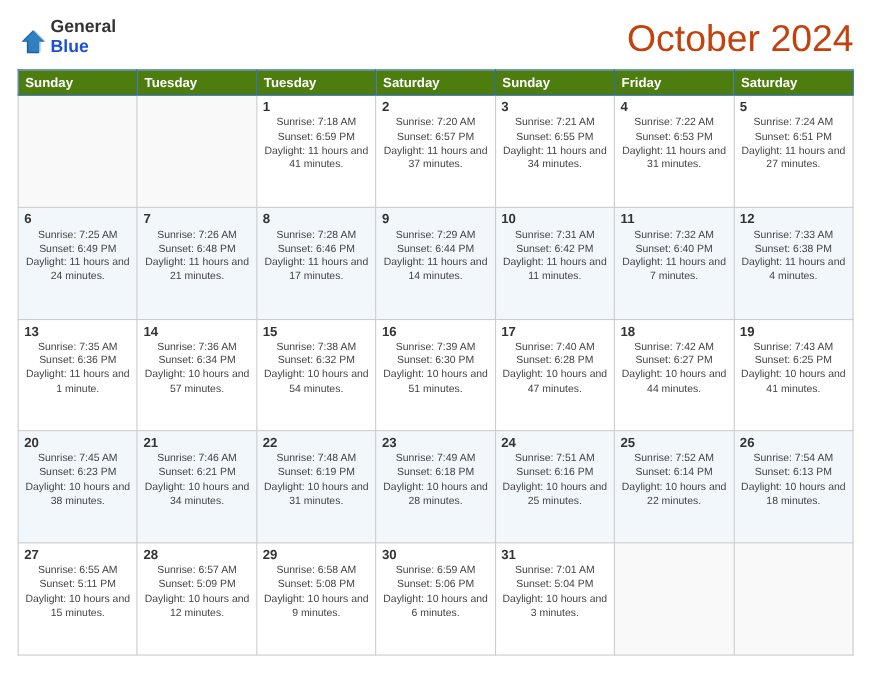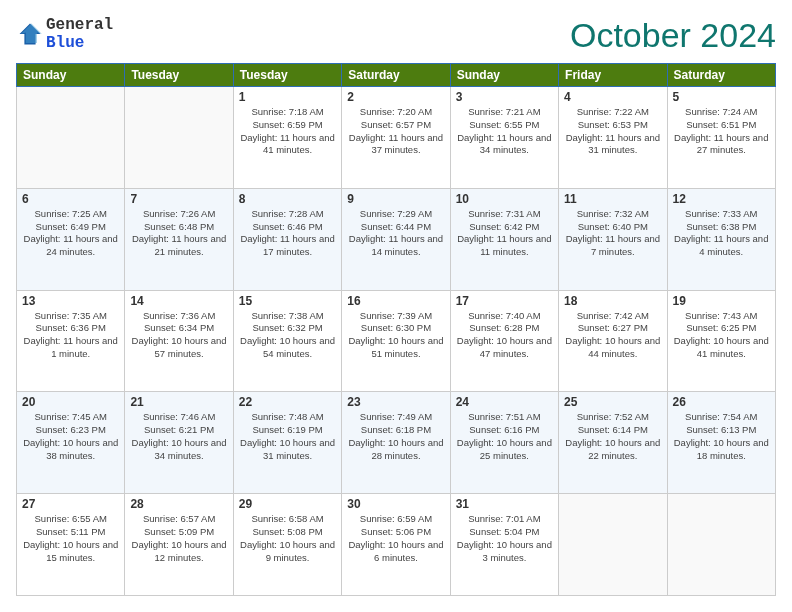--- a/index.html
+++ b/index.html
@@ -18,22 +18,21 @@
       flex-direction: column;
     }
     .header {
       display: flex;
       align-items: flex-start;
       justify-content: space-between;
       margin-bottom: 8px;
     }
     .logo-area {
       display: flex;
-      align-items: center;
-      font-family: Liberation Mono, monospace;
+      align-items: flex-end;
     }
     .logo-general { color: #333; }
     .logo-blue { color: #1a5fa8; }
     .logo-icon {
       width: 28px;
       height: 28px;
       margin-right: 2px;
     }
     .title-area {
       text-align: right;
@@ -95,21 +94,21 @@
       <div>
         <div style="display:flex; align-items:baseline;">
           <span class="logo-general" style="font-size:16px; font-weight:bold; color:#333;">General</span>
         </div>
         <div>
           <span class="logo-blue" style="font-size:16px; font-weight:bold; color:#1d4ed8;">Blue</span>
         </div>
       </div>
     </div>
     <div class="title-area">
-      <div style="font-size:34px; color:#0f766e; font-weight:normal;">October 2024</div>
+      <div style="font-size:34px; color:#c2410c; font-weight:normal;">October 2024</div>
     </div>
   </div>
 
   <table class="calendar-table">
     <thead>
       <tr>
         <th>Sunday</th>
         <th>Tuesday</th>
         <th>Tuesday</th>
         <th>Saturday</th>

